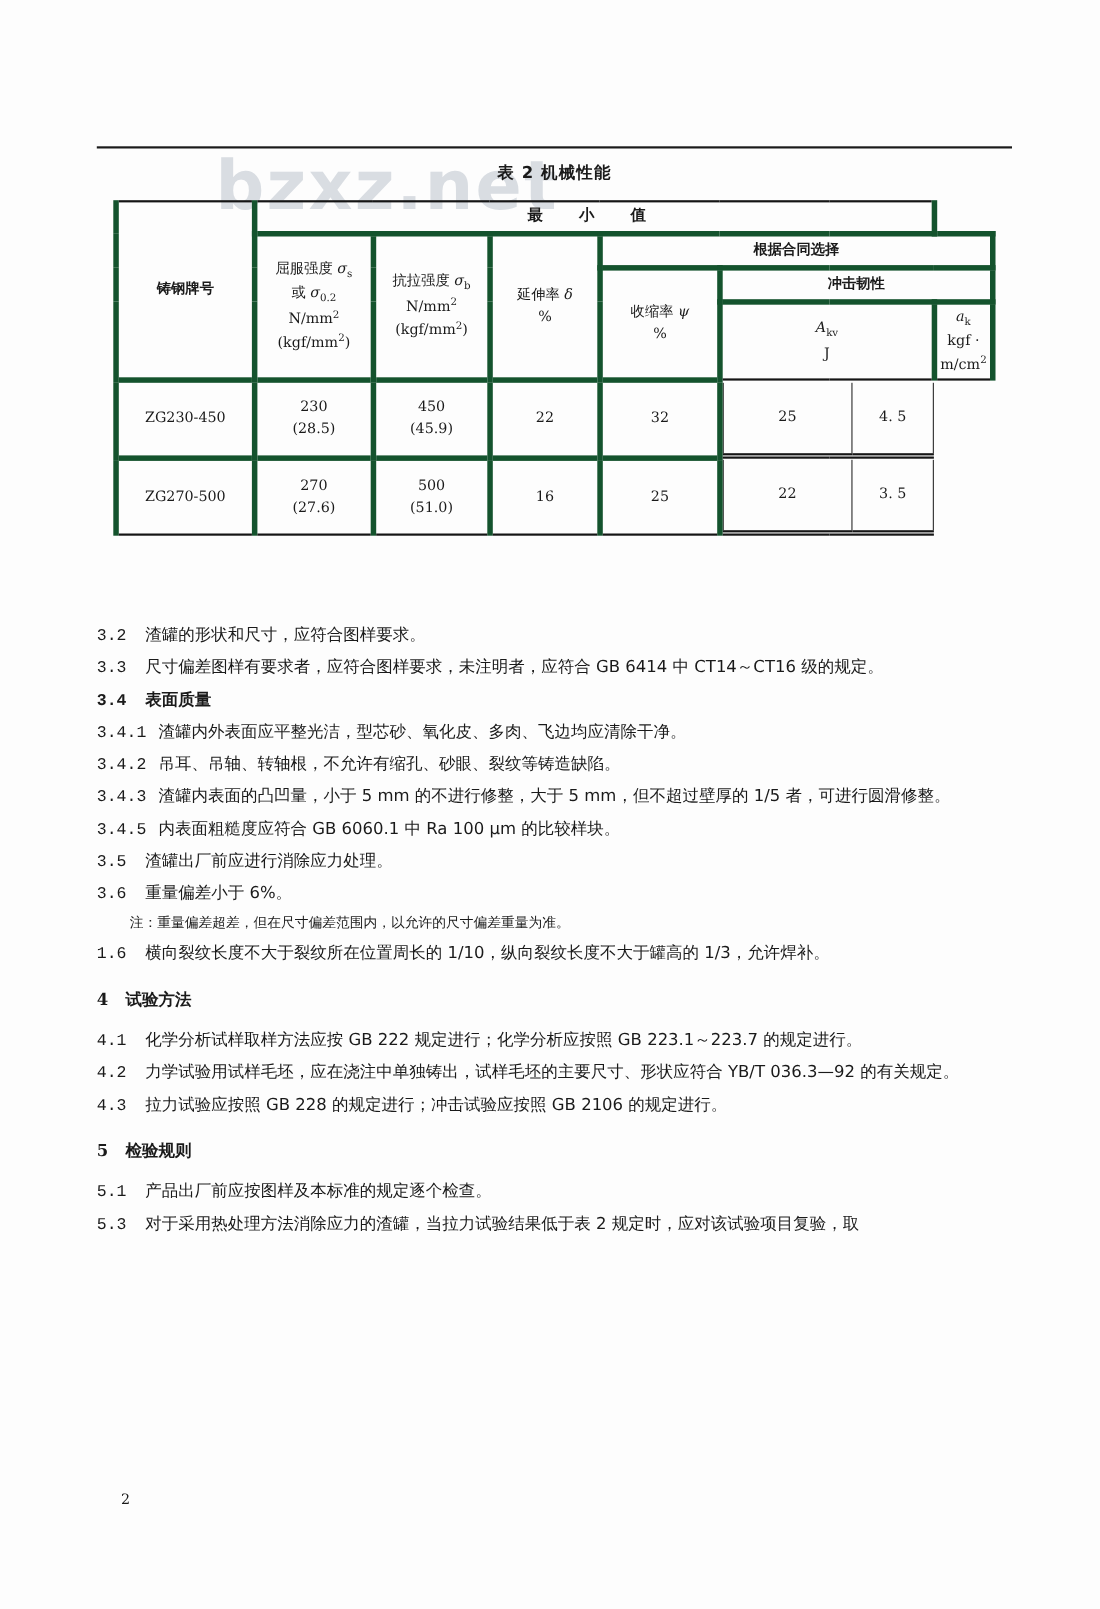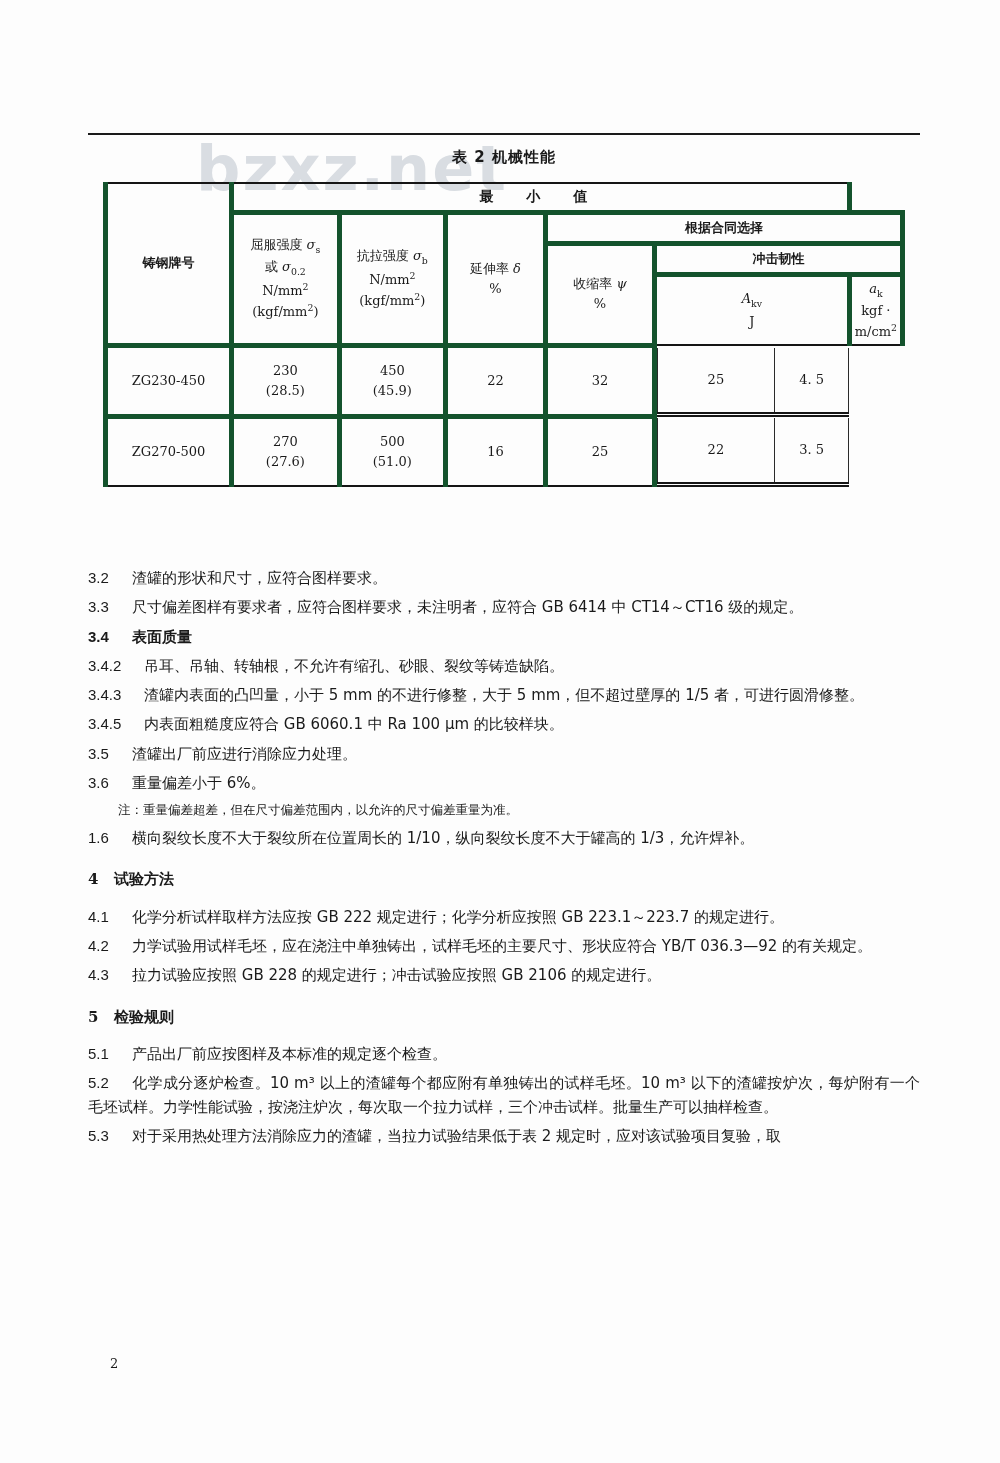--- a/index.html
+++ b/index.html
@@ -134,21 +134,21 @@
   }
   .clause {
     display: block;
     margin: 0 0 5px 0;
     line-height: 1.55;
     text-align: justify;
   }
   .clause .num {
     display: inline-block;
     min-width: 44px;
-    font-family: Liberation Sans, sans-serif;
+    font-family: Liberation Mono, monospace;
   }
   .clause .num.wide { min-width: 56px; }
   .clause .txt { }
   .heading {
     display: block;
     margin: 18px 0 14px 0;
     font-weight: bold;
     font-size: 15px;
     line-height: 1.5;
   }
@@ -300,20 +300,23 @@
     </div>
 
     <div class="clause">
       <span class="num">3.3</span><span class="txt">尺寸偏差图样有要求者，应符合图样要求，未注明者，应符合 GB 6414 中 CT14～CT16 级的规定。</span>
     </div>
 
     <div class="clause" style="font-weight:bold">
       <span class="num">3.4</span><span class="txt">表面质量</span>
     </div>
 
+    <div class="clause">
+      <span class="num wide">3.4.1</span><span class="txt">渣罐内外表面应平整光洁，型芯砂、氧化皮、多肉、飞边均应清除干净。</span>
+    </div>
 
     <div class="clause">
       <span class="num wide">3.4.2</span><span class="txt">吊耳、吊轴、转轴根，不允许有缩孔、砂眼、裂纹等铸造缺陷。</span>
     </div>
 
     <div class="clause">
       <span class="num wide">3.4.3</span><span class="txt">渣罐内表面的凸凹量，小于 5 mm 的不进行修整，大于 5 mm，但不超过壁厚的 1/5 者，可进行圆滑修整。</span>
     </div>
 
 
@@ -352,23 +355,20 @@
     </div>
 
     <div class="heading">
       <span class="num">5</span><span>检验规则</span>
     </div>
 
     <div class="clause">
       <span class="num">5.1</span><span class="txt">产品出厂前应按图样及本标准的规定逐个检查。</span>
     </div>
 
-    <div class="clause">
-      <span class="num">5.2</span><span class="txt">化学成分逐炉检查。10 m³ 以上的渣罐每个都应附有单独铸出的试样毛坯。10 m³ 以下的渣罐按炉次，每炉附有一个毛坯试样。力学性能试验，按浇注炉次，每次取一个拉力试样，三个冲击试样。批量生产可以抽样检查。</span>
-    </div>
 
     <div class="clause">
       <span class="num">5.3</span><span class="txt">对于采用热处理方法消除应力的渣罐，当拉力试验结果低于表 2 规定时，应对该试验项目复验，取</span>
     </div>
 
   </div>
 
   <div class="folio">2</div>
 
 </div>

